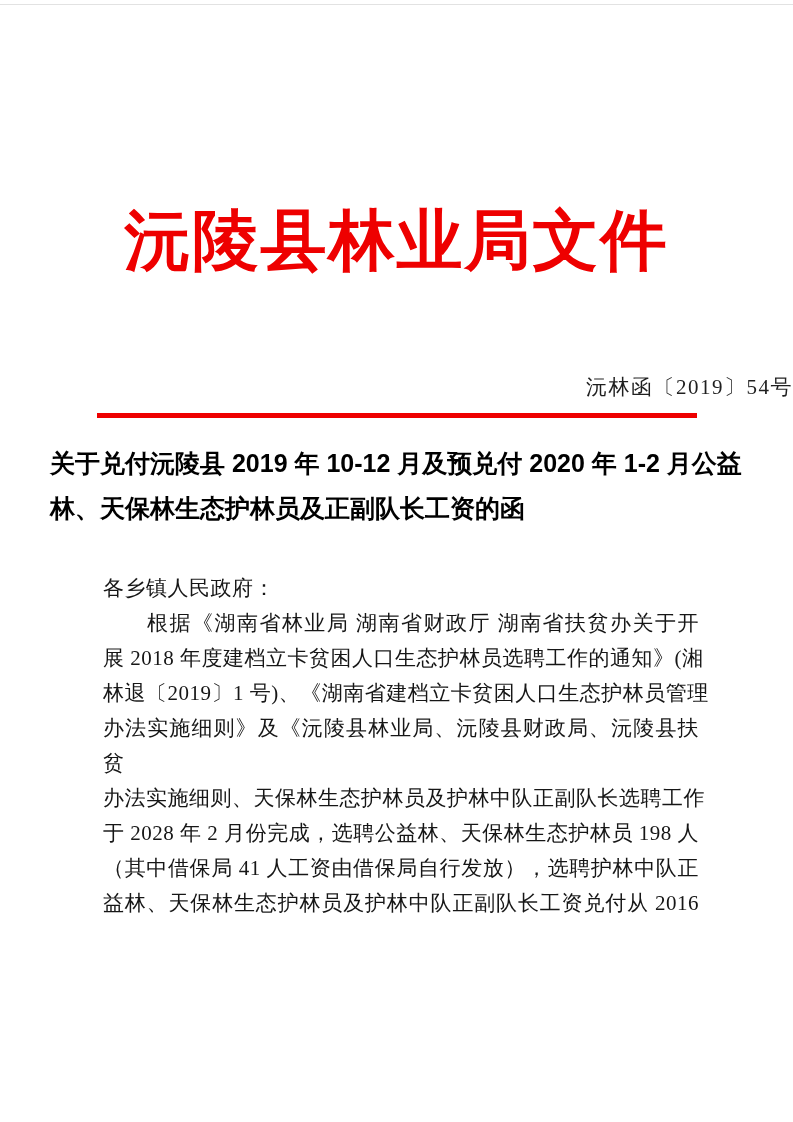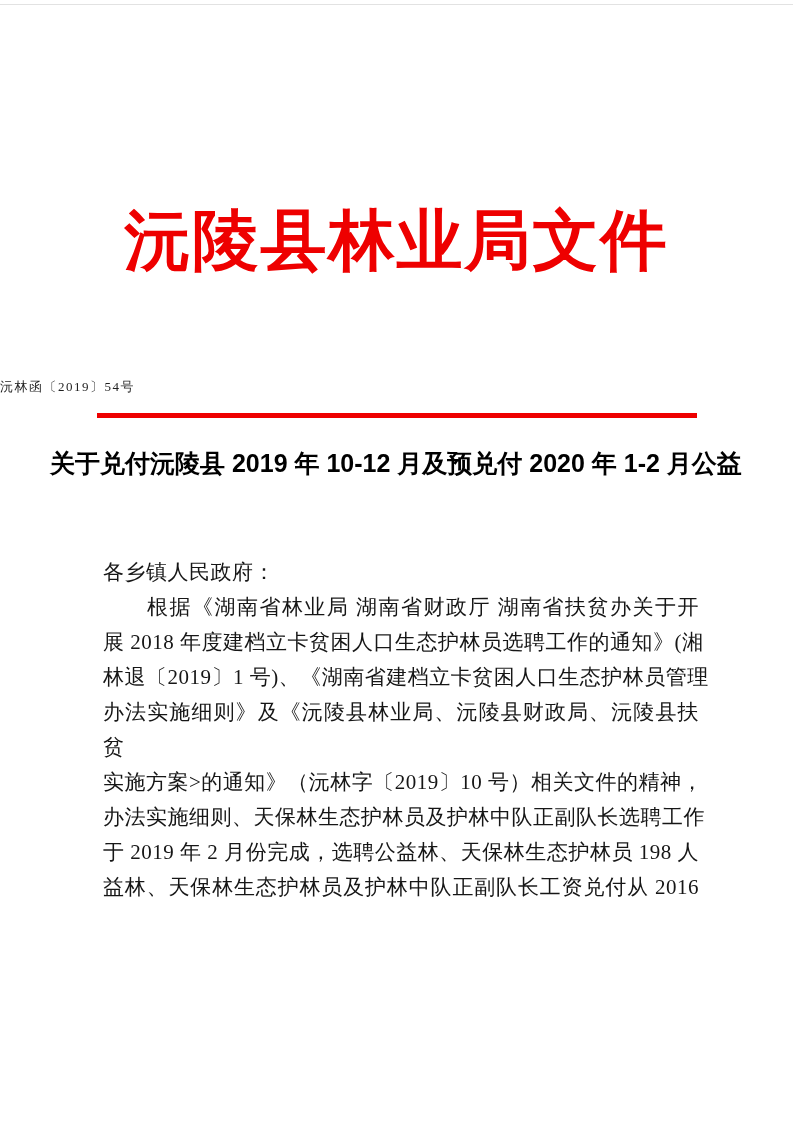--- a/index.html
+++ b/index.html
@@ -31,22 +31,22 @@
     letter-spacing: 2px;
     color: #ee0000;
     white-space: nowrap;
   }
   .doc-number {
     position: absolute;
     left: 0;
     right: 0;
     top: 368px;
     line-height: 28px;
-    text-align: left;
-    font-size: 13px;
+    text-align: right;
+    font-size: 21px;
     letter-spacing: 1.5px;
     color: #1f1f1f;
     white-space: nowrap;
   }
   .red-rule {
     position: absolute;
     left: 97px;
     top: 408px;
     width: 600px;
     height: 5px;
@@ -62,21 +62,21 @@
     font-size: 25px;
     line-height: 45px;
     color: #000000;
   }
   .subject .subject-line {
     white-space: nowrap;
   }
   .body-block {
     position: absolute;
     left: 103px;
-    top: 550px;
+    top: 566px;
     width: 596px;
     font-family: "Liberation Serif", "DejaVu Serif", serif;
     font-size: 21px;
     color: #161616;
   }
   .body-line {
     height: 35px;
     line-height: 35px;
     text-align: justify;
     text-align-last: justify;
@@ -98,28 +98,29 @@
 <div class="page">
 
   <div class="agency-title">沅陵县林业局文件</div>
 
   <div class="doc-number">沅林函〔2019〕54号</div>
 
   <div class="red-rule"></div>
 
   <div class="subject">
     <div class="subject-line">关于兑付沅陵县 2019 年 10-12 月及预兑付 2020 年 1-2 月公益</div>
+    <div class="subject-line">林、天保林生态护林员及正副队长工资的函</div>
   </div>
 
   <div class="body-block">
     <div class="body-line left">各乡镇人民政府：</div>
     <div class="body-line indent">根据《湖南省林业局 湖南省财政厅 湖南省扶贫办关于开</div>
     <div class="body-line">展 2018 年度建档立卡贫困人口生态护林员选聘工作的通知》(湘</div>
     <div class="body-line">林退〔2019〕1 号)、《湖南省建档立卡贫困人口生态护林员管理</div>
     <div class="body-line">办法实施细则》及《沅陵县林业局、沅陵县财政局、沅陵县扶</div>
     <div class="body-line left">贫</div>
-    <div class="body-line">实施方案&gt;的通知》（沅林字〔2019〕10 号）相关文件的精神，</div>
     <div class="body-line">办法实施细则、天保林生态护林员及护林中队正副队长选聘工作</div>
-    <div class="body-line">于 2019 年 2 月份完成，选聘公益林、天保林生态护林员 198 人</div>
+    <div class="body-line">于 2028 年 2 月份完成，选聘公益林、天保林生态护林员 198 人</div>
+    <div class="body-line">（其中借保局 41 人工资由借保局自行发放），选聘护林中队正</div>
     <div class="body-line">益林、天保林生态护林员及护林中队正副队长工资兑付从 2016</div>
   </div>
 
 </div>
 
 </body></html>

